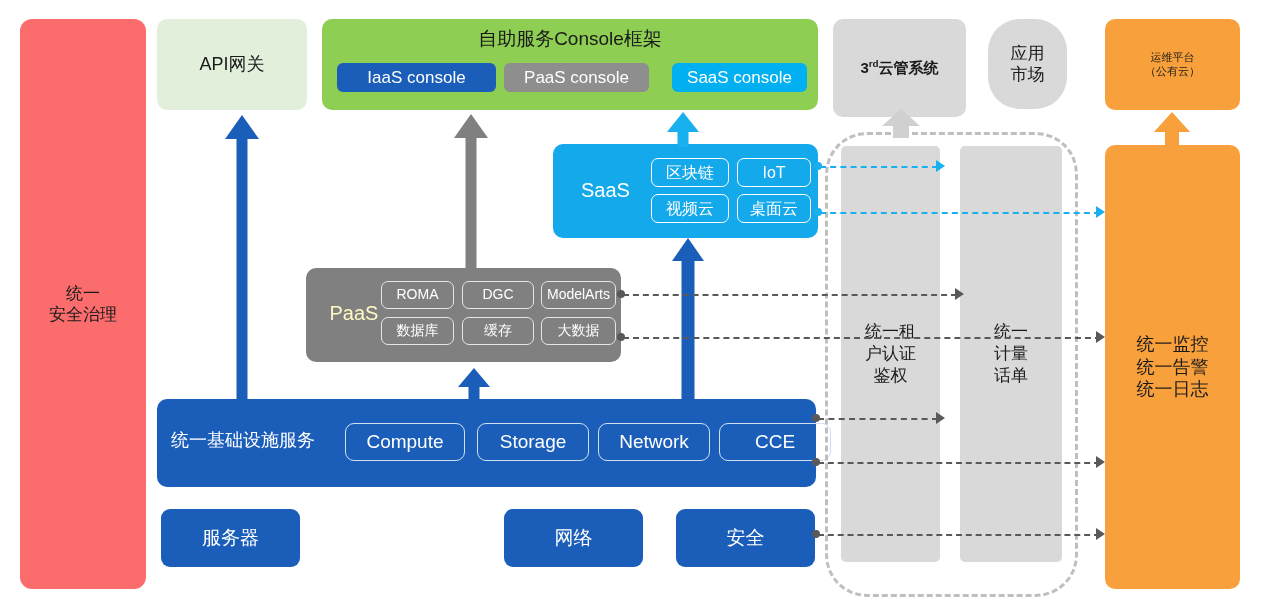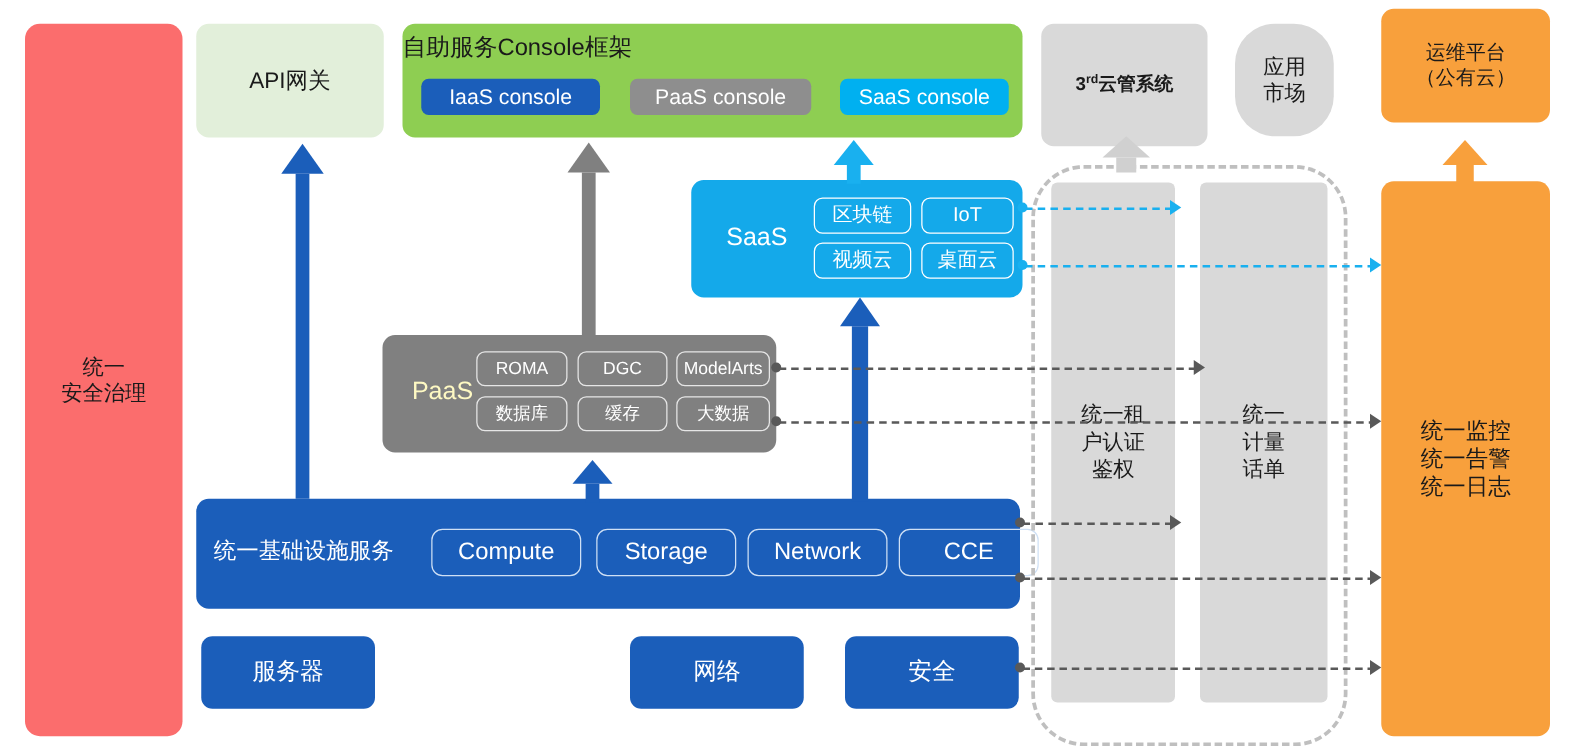--- a/index.html
+++ b/index.html
@@ -37,45 +37,45 @@
     background:#e2efda;color:#1a1a1a;font-size:18px;
   }
   
   .console-frame{
     left:322px;top:19px;width:496px;height:91px;
     background:#8ece52;border-radius:10px;
     display:block;
   }
   .console-title{
     position:absolute;left:0;top:8px;width:496px;
-    text-align:left;color:#1a1a1a;font-size:19px;
+    text-align:center;color:#1a1a1a;font-size:19px;
   }
   .console-chip{
     position:absolute;top:44px;height:29px;
     border-radius:6px;
     display:flex;align-items:center;justify-content:center;
     color:#ffffff;font-size:17px;box-sizing:border-box;
   }
-  .chip-iaas{left:15px;width:143px;background:#1b5eba;}
+  .chip-iaas{left:15px;width:159px;background:#1b5eba;}
   .chip-paas{left:182px;width:145px;background:#8e8e8e;}
   .chip-saas{left:350px;width:135px;background:#00b0f0;}
 
   
   .g3rd{
     left:833px;top:19px;width:133px;height:98px;
     background:#d9d9d9;color:#1a1a1a;font-size:15px;font-weight:bold;
   }
   .appmkt{
     left:988px;top:19px;width:79px;height:90px;
     background:#d9d9d9;color:#1a1a1a;font-size:17px;border-radius:32px;
   }
   
   .ops-top{
-    left:1105px;top:7px;width:135px;height:91px;
-    background:#f8a03c;color:#1a1a1a;font-size:16px;
+    left:1105px;top:19px;width:135px;height:91px;
+    background:#f8a03c;color:#1a1a1a;font-size:11px;
   }
   .ops-main{
     left:1105px;top:145px;width:135px;height:444px;
     background:#f8a03c;color:#1a1a1a;font-size:18px;
   }
   
   .saas{
     left:553px;top:144px;width:265px;height:94px;
     background:#14a9ea;border-radius:10px;display:block;
   }

